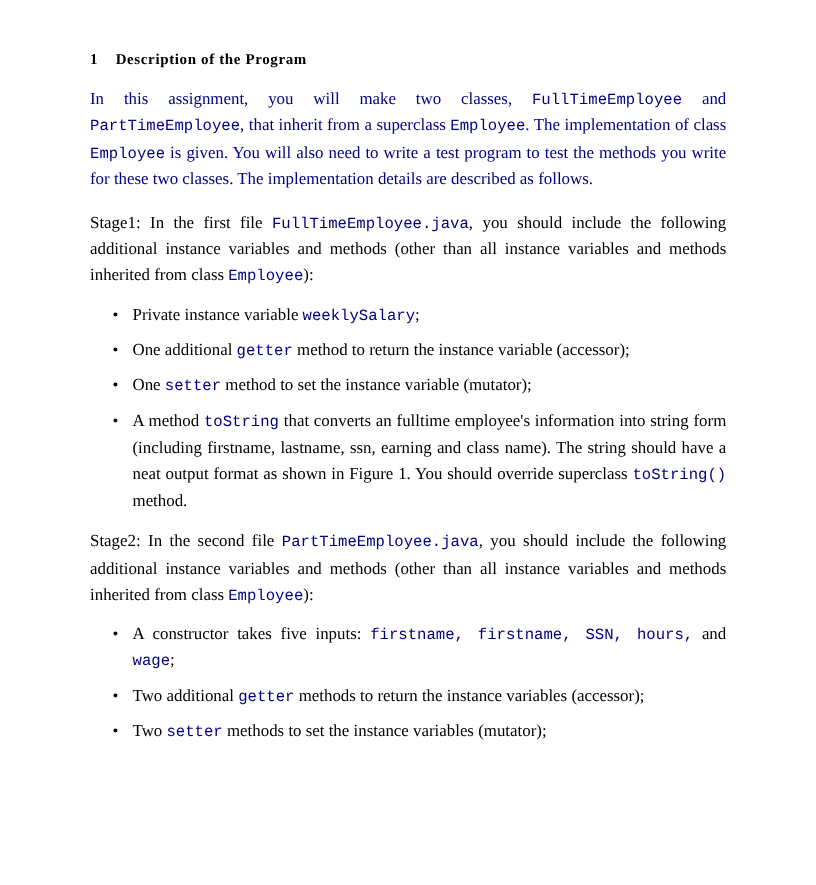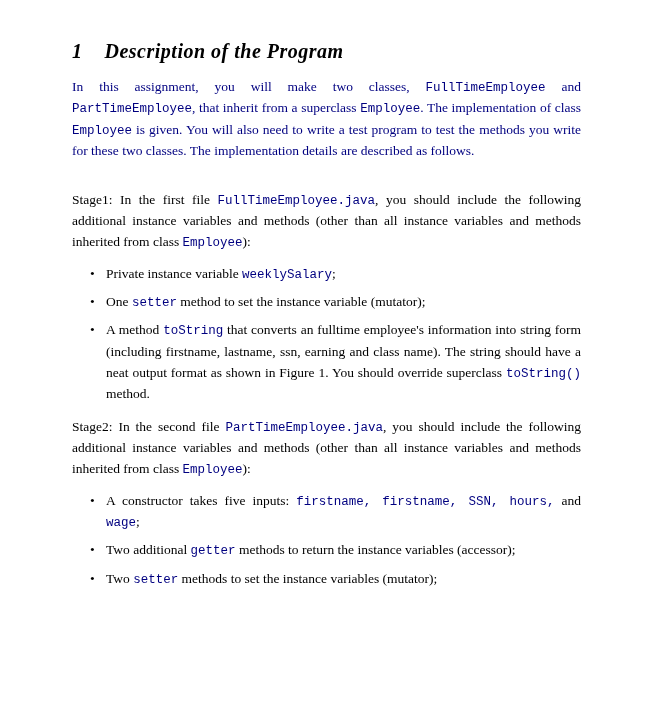--- a/index.html
+++ b/index.html
@@ -12,31 +12,30 @@
       background: #ffffff;
       font-family: "Computer Modern", "Latin Modern", Georgia, "Times New Roman", Times, serif;
       font-size: 13.5px;
       color: #000000;
       width: 653px;
       min-height: 708px;
       padding: 40px 72px 40px 72px;
     }
 
     h1 {
-      font-size: 20px;
+      font-size: 12px;
       font-weight: bold;
       margin-bottom: 14px;
       color: #000;
       letter-spacing: 0.5px;
-      font-style: italic;
     }
 
     .intro-para {
       color: #000080;
-      margin-bottom: 28px;
+      margin-bottom: 14px;
       line-height: 1.55;
       text-align: justify;
     }
 
     code, .mono {
       font-family: "Courier New", Courier, monospace;
       font-size: 12.5px;
       color: #000080;
     }
 
@@ -91,20 +90,23 @@
 
   <div class="stage-block">
     <p class="stage-para">
       <span class="stage-label">Stage1:</span> In the first file <code>FullTimeEmployee.java</code>, you should include the following additional instance variables and methods (other than all instance variables and methods inherited from class <code>Employee</code>):
     </p>
     <ul class="bullet-list">
       <li>
         Private instance variable <code>weeklySalary</code>;
       </li>
       <li>
+        One additional <code>getter</code> method to return the instance variable (accessor);
+      </li>
+      <li>
         One <code>setter</code> method to set the instance variable (mutator);
       </li>
       <li>
         A method <code>toString</code> that converts an fulltime employee's information into string form (including firstname, lastname, ssn, earning and class name). The string should have a neat output format as shown in Figure 1. You should override superclass <code>toString()</code> method.
       </li>
     </ul>
   </div>
 
   <div class="stage-block">
     <p class="stage-para">

